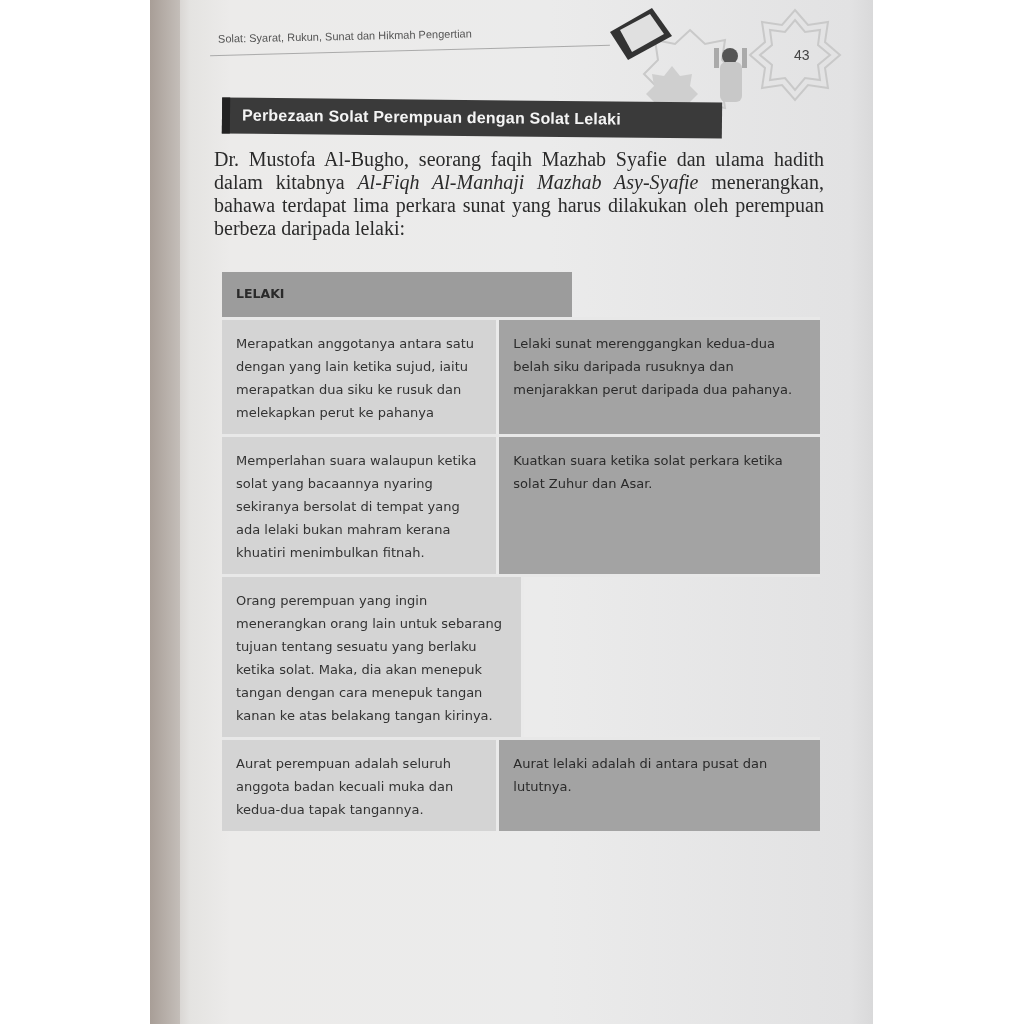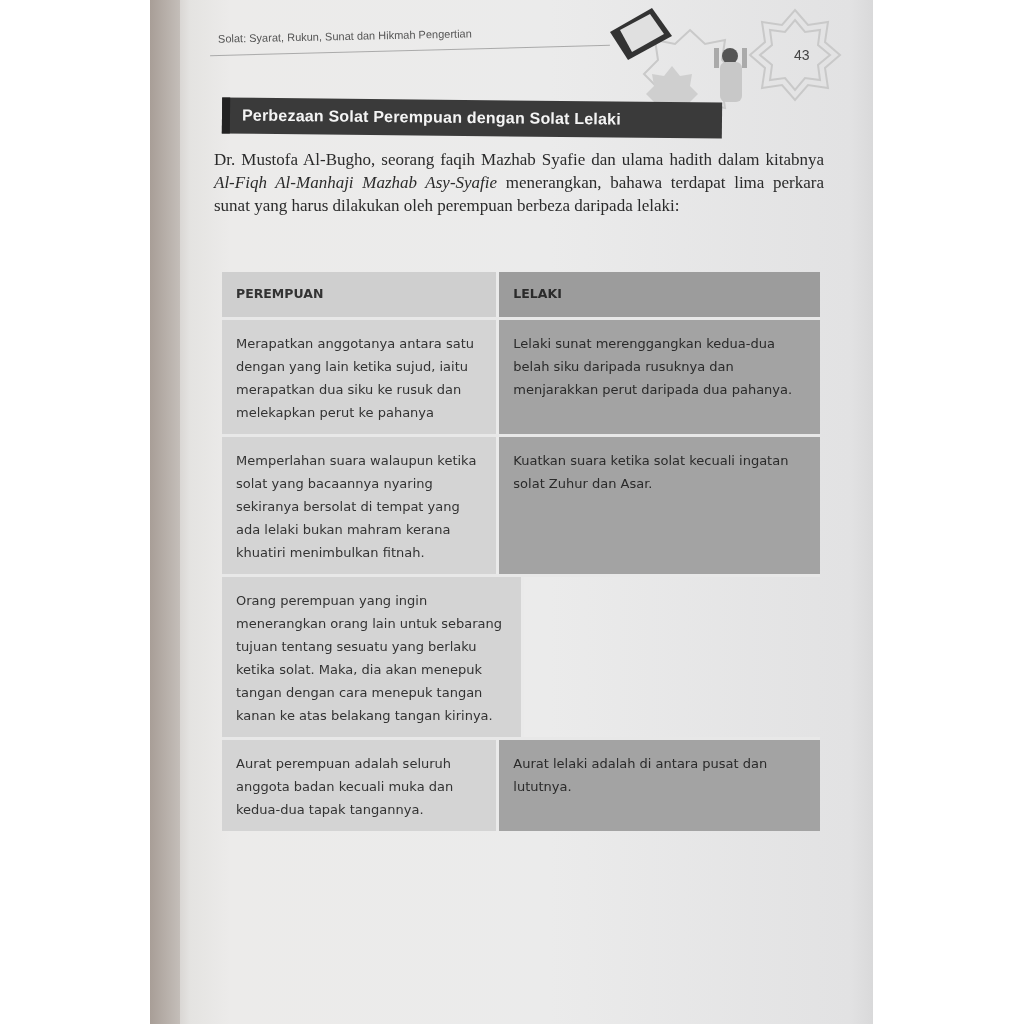--- a/index.html
+++ b/index.html
@@ -6,21 +6,21 @@
     body { width:1024px; height:1024px; background:#ffffff; position:relative; overflow:hidden; font-family:"Liberation Sans", sans-serif; }
     .page { position:absolute; left:150px; top:0; width:723px; height:1024px;
       background:linear-gradient(90deg,#b9b3ae 0px,#cdc8c4 18px,#e4e3e1 40px,#ecebea 80px,#ebebeb 400px,#e2e2e3 700px,#d9d9da 723px); }
     .spine { position:absolute; left:0; top:0; width:30px; height:1024px; background:linear-gradient(90deg,#a89e97,#c4beb9); }
     .running-head { position:absolute; left:68px; top:30px; font-size:11px; color:#555; transform:rotate(-1.2deg); }
     .head-rule { position:absolute; left:60px; top:50px; width:400px; height:1px; background:#aaa; transform:rotate(-1.5deg); }
     .deco { position:absolute; left:430px; top:0; width:270px; height:110px; }
     .page-num { position:absolute; left:644px; top:47px; font-size:14px; color:#444; }
     .section-banner { position:absolute; left:72px; top:100px; width:492px; height:36px; background:#3a3a3a; color:#f4f4f4; transform:rotate(0.6deg); display:flex; align-items:center; border-left:8px solid #222; }
     .section-banner span { font-weight:bold; font-size:16px; padding-left:12px; letter-spacing:0.2px; }
-    .intro { position:absolute; left:64px; top:148px; width:610px; font-family:"Liberation Serif", serif; font-size:17px; line-height:23px; color:#2b2b2b; text-align:justify; }
+    .intro { position:absolute; left:64px; top:148px; width:610px; font-family:"Liberation Serif", serif; font-size:20px; line-height:23px; color:#2b2b2b; text-align:justify; }
     .intro i { font-style:italic; }
     .table { position:absolute; left:72px; top:272px; width:598px; font-family:"DejaVu Sans", sans-serif; font-size:13px; color:#333; }
     .row { display:flex; border-bottom:3px solid #e8e8e8; }
     .cell { padding:12px 14px 10px 14px; line-height:23px; box-sizing:border-box; }
     .c1 { width:302px; background:#d4d4d4; border-right:3px solid #eaeaea; }
     .c2 { width:350px; background:#a3a3a3; color:#2a2a2a; }
     .hdr .cell { font-weight:bold; font-size:12.5px; padding-top:10px; padding-bottom:12px; }
     .hdr .c1 { background:#cfcfcf; }
     .hdr .c2 { background:#9c9c9c; }
   </style>
@@ -58,30 +58,29 @@
   <div class="section-banner">
     <span>Perbezaan Solat Perempuan dengan Solat Lelaki</span>
   </div>
 
   <div class="intro">
     <span>Dr. Mustofa Al-Bugho, seorang faqih Mazhab Syafie dan ulama hadith dalam kitabnya </span><i>Al-Fiqh Al-Manhaji Mazhab Asy-Syafie</i><span> menerangkan, bahawa terdapat lima perkara sunat yang harus dilakukan oleh perempuan berbeza daripada lelaki:</span>
   </div>
 
   <div class="table">
     <div class="row hdr">
-      <div class="cell c1">PEREMPUAN</div>
       <div class="cell c2">LELAKI</div>
     </div>
     <div class="row">
       <div class="cell c1">Merapatkan anggotanya antara satu dengan yang lain ketika sujud, iaitu merapatkan dua siku ke rusuk dan melekapkan perut ke pahanya</div>
       <div class="cell c2">Lelaki sunat merenggangkan kedua-dua belah siku daripada rusuknya dan menjarakkan perut daripada dua pahanya.</div>
     </div>
     <div class="row">
       <div class="cell c1">Memperlahan suara walaupun ketika solat yang bacaannya nyaring sekiranya bersolat di tempat yang ada lelaki bukan mahram kerana khuatiri menimbulkan fitnah.</div>
-      <div class="cell c2">Kuatkan suara ketika solat kecuali ingatan solat Zuhur dan Asar.</div>
+      <div class="cell c2">Kuatkan suara ketika solat perkara ketika solat Zuhur dan Asar.</div>
     </div>
     <div class="row">
       <div class="cell c1">Orang perempuan yang ingin menerangkan orang lain untuk sebarang tujuan tentang sesuatu yang berlaku ketika solat. Maka, dia akan menepuk tangan dengan cara menepuk tangan kanan ke atas belakang tangan kirinya.</div>
     </div>
     <div class="row" style="border-bottom:none;border-radius:8px;">
       <div class="cell c1">Aurat perempuan adalah seluruh anggota badan kecuali muka dan kedua-dua tapak tangannya.</div>
       <div class="cell c2">Aurat lelaki adalah di antara pusat dan lututnya.</div>
     </div>
   </div>
 </div>

